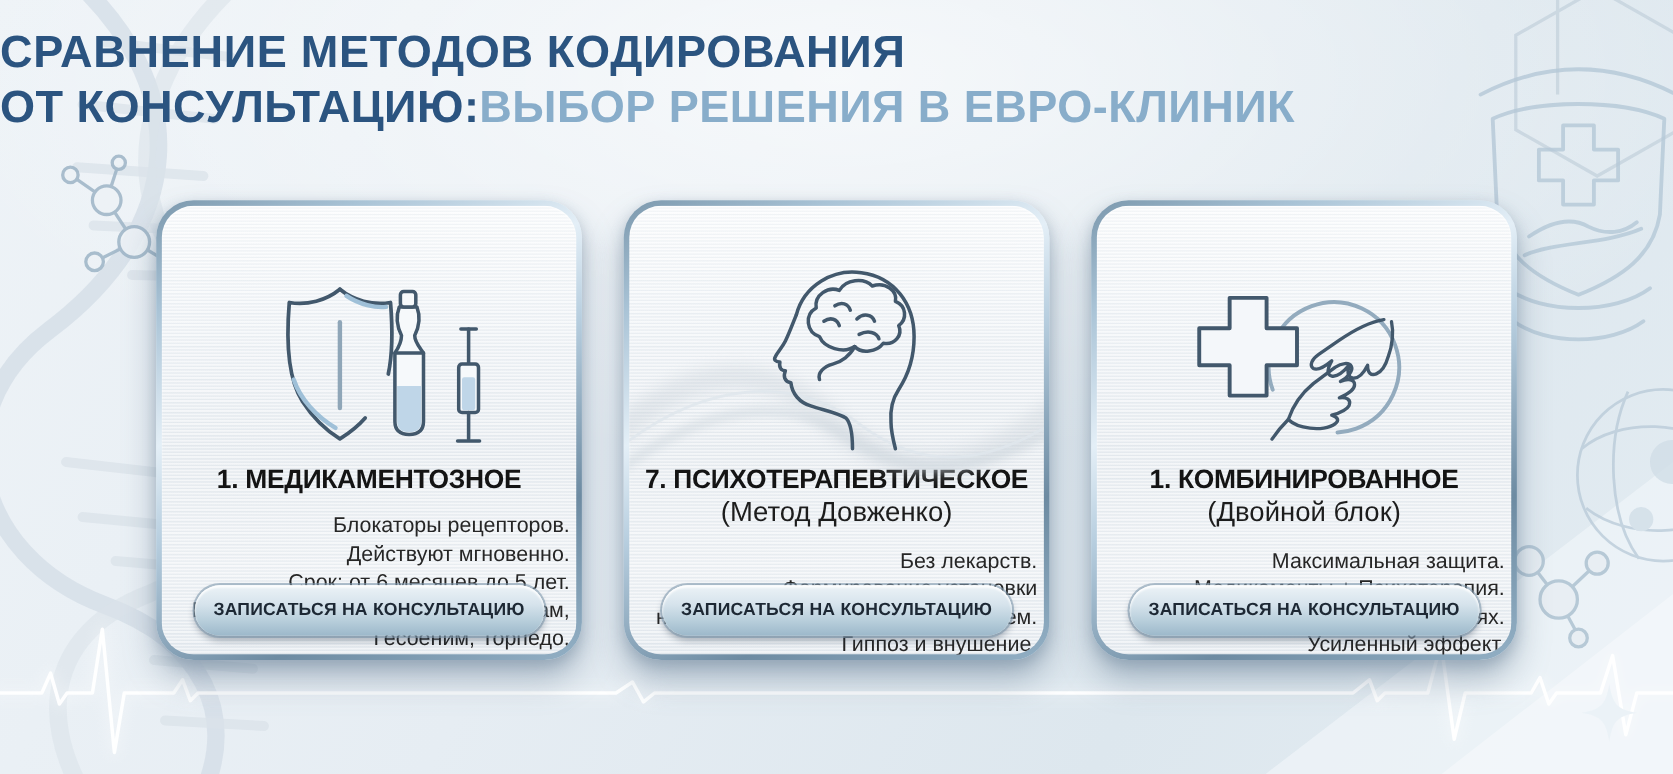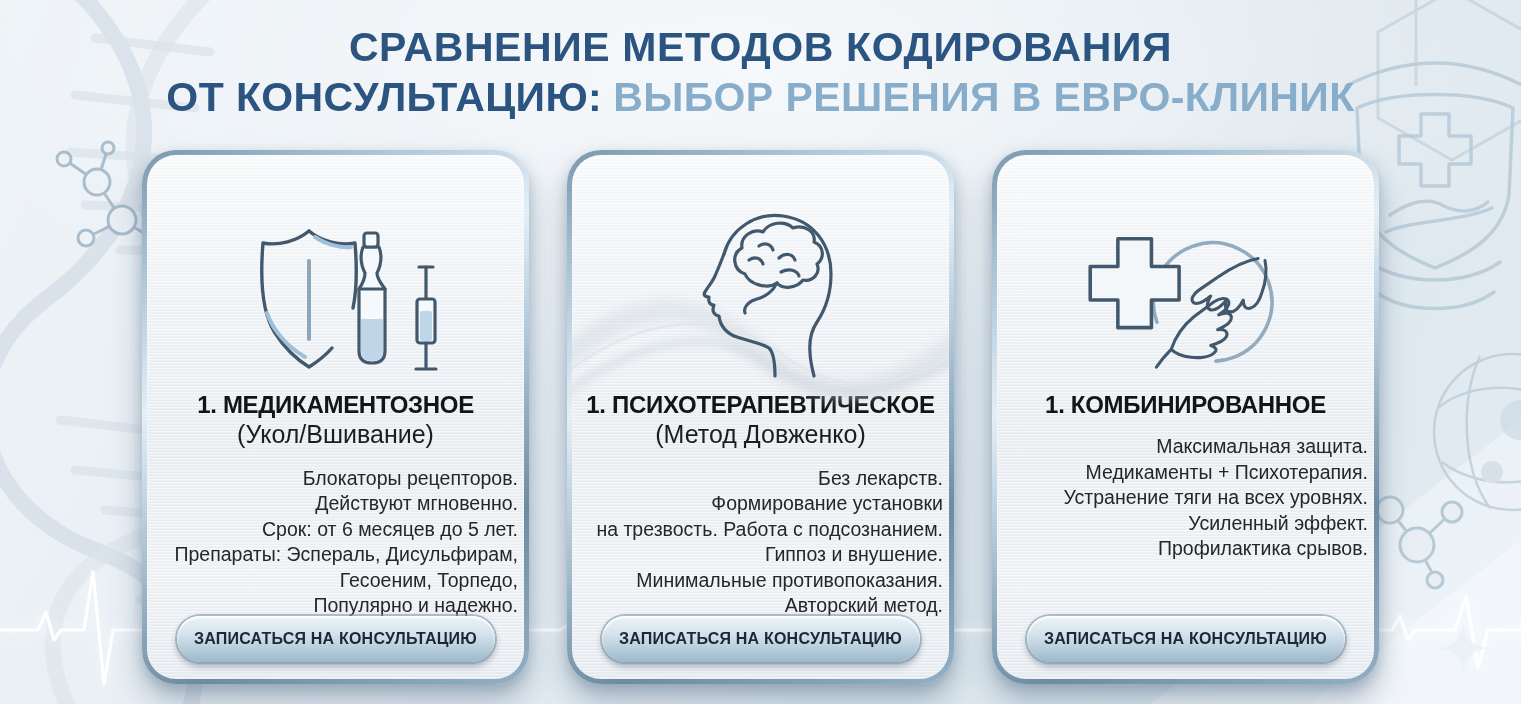--- a/index.html
+++ b/index.html
@@ -10,30 +10,31 @@
   html,body{margin:0;background:#cfd9e1;}
   .canvas{
     position:relative;width:1521px;height:704px;margin:0 auto;overflow:hidden;
     font-family:"Liberation Sans",sans-serif;
     background:
       radial-gradient(1200px 500px at 50% 10%, rgba(255,255,255,.65), rgba(255,255,255,0) 70%),
       linear-gradient(118deg,#eef3f7 0%,#e6edf3 40%,#dde7ee 72%,#e3ecf2 100%);
   }
   .bg{position:absolute;inset:0;width:1521px;height:704px;}
   
-  .header{position:relative;z-index:3;text-align:center;padding-top:22px;line-height:1.22;}
+  .header{position:relative;z-index:3;text-align:left;padding-top:22px;line-height:1.22;}
   .t1{font-weight:700;font-size:41px;letter-spacing:.6px;color:var(--title_dark);}
   .t2{font-weight:700;font-size:41px;letter-spacing:.4px;color:var(--title_dark);}
-  .t2 .light{color:var(--title_light);margin-left:11px;}
+  .t2 .light{color:var(--title_light);}
   
   .cards{position:absolute;top:150px;left:0;width:100%;display:flex;justify-content:center;gap:38px;z-index:2;}
   .card{
-    width:387px;height:534px;border-radius:34px;padding:5px;
+    width:387px;height:418px;border-radius:34px;padding:5px;
     background:linear-gradient(152deg,#7b98ad 0%,#a9c3d6 16%,#e4eff7 36%,#b7cedf 50%,#6d8ba2 76%,#93b0c5 100%);
     box-shadow:0 18px 30px rgba(84,110,135,.40),0 5px 12px rgba(84,110,135,.28);
+    margin-top:32px;
   }
   .card-inner{
     position:relative;height:100%;border-radius:29px;overflow:hidden;text-align:center;
     background:
       repeating-linear-gradient(180deg, rgba(255,255,255,.45) 0px, rgba(255,255,255,.45) 1px, rgba(167,184,197,.12) 2px, rgba(255,255,255,0) 3px),
       linear-gradient(180deg,#fbfcfd 0%,#f2f5f8 24%,#eaeef2 55%,#f0f3f6 80%,#e7ecf1 100%);
     box-shadow:inset 0 1px 2px rgba(255,255,255,.9);
   }
   .wave{position:absolute;left:0;top:96px;width:100%;height:190px;pointer-events:none;}
   .icon-wrap{position:relative;height:228px;display:flex;align-items:flex-end;justify-content:center;padding-bottom:4px;}
@@ -168,21 +169,20 @@
               <path d="M186,46 H200"></path>
                 <path d="M193,46 V78"></path>
               <rect x="184" y="78" width="18" height="44" rx="3" fill="#f6f9fb"></rect>
               <rect x="187" y="90" width="12" height="30" rx="2" fill="#bfd6e8" stroke="none"></rect>
               <path d="M193,122 V146"></path>
                 <path d="M183,148 H203"></path>
             </g>
           </svg>
         </div>
         <h2 class="card-title">1. МЕДИКАМЕНТОЗНОЕ</h2>
-        <div class="card-sub">(Укол/Вшивание)</div>
         <p class="card-body">Блокаторы рецепторов.
 Действуют мгновенно.
 Срок: от 6 месяцев до 5 лет.
 Препараты: Эспераль, Дисульфирам,
 Гесоеним, Торпедо,
 Популярно и надежно.</p>
         <button class="cta">ЗАПИСАТЬСЯ НА КОНСУЛЬТАЦИЮ</button>
       </div>
     </div>
 
@@ -200,21 +200,21 @@
               <path d="M63,56 C59,66 56,74 53,80 C50,86 46,90 44,94 C42,97 44,99 48,99 C47,104 49,107 53,107 C51,112 52,117 58,118 C59,128 66,136 76,139 C88,143 100,145 108,150 C112,154 114,162 114,178"></path>
               <path d="M84,76 C72,72 70,56 81,50 C79,38 92,30 102,34 C108,24 124,22 132,30 C144,26 155,34 153,44 C163,48 164,60 156,66 C160,75 152,84 142,82 C136,90 122,92 116,85 C106,92 88,86 84,76 Z"></path>
               <path d="M98,48 C104,44 110,46 112,52"></path>
               <path d="M88,62 C94,58 100,60 102,66"></path>
               <path d="M118,60 C124,54 132,56 134,62"></path>
               <path d="M120,74 C128,70 136,72 138,78"></path>
               <path d="M116,85 C112,93 104,99 96,101 C88,103 82,109 84,115"></path>
             </g>
           </svg>
         </div>
-        <h2 class="card-title">1. ПСИХОТЕРАПЕВТИЧЕСКОЕ</h2>
+        <h2 class="card-title">7. ПСИХОТЕРАПЕВТИЧЕСКОЕ</h2>
         <div class="card-sub">(Метод Довженко)</div>
         <p class="card-body">Без лекарств.
 Формирование установки
 на трезвость. Работа с подсознанием.
 Гиппоз и внушение.
 Минимальные противопоказания.
 Авторский метод.</p>
         <button class="cta">ЗАПИСАТЬСЯ НА КОНСУЛЬТАЦИЮ</button>
       </div>
     </div>
@@ -226,20 +226,21 @@
             <circle cx="142" cy="82" r="60" fill="none" stroke="#93abbe" stroke-width="3.6" stroke-dasharray="300 78" transform="rotate(160 142 82)" stroke-linecap="round"></circle>
             <path d="M46,18 H80 V46 H108 V80 H80 V108 H46 V80 H18 V46 H46 Z" fill="#f4f7fa" stroke="#42586c" stroke-width="3.6" stroke-linejoin="round"></path>
             <g fill="none" stroke="#42586c" stroke-width="3.1" stroke-linecap="round" stroke-linejoin="round">
               <path d="M188,38 C176,40 160,48 147,57 L128,70 C122,74 119,80 123,83 C127,85 134,81 140,76 C136,83 135,89 140,90 C145,91 151,86 156,80 C154,87 155,92 160,92 C165,92 170,86 173,80 C173,87 176,90 181,88 C186,86 190,79 192,72 C196,62 197,49 195,40"></path>
               <path d="M100,130 C104,118 112,106 123,97 L143,82 C149,78 156,77 158,81 C160,85 155,91 148,95 C155,92 161,93 161,98 C161,103 154,107 147,110 C154,109 158,112 156,117 C154,121 147,124 140,126 C146,128 147,131 143,134 C138,138 128,139 120,138 C112,137 104,134 100,130 Z"></path>
               <path d="M100,130 C94,136 89,142 85,148"></path>
             </g>
           </svg>
         </div>
         <h2 class="card-title">1. КОМБИНИРОВАННОЕ</h2>
+        <div class="card-sub">(Двойной блок)</div>
         <p class="card-body">Максимальная защита.
 Медикаменты + Психотерапия.
 Устранение тяги на всех уровнях.
 Усиленный эффект.
 Профилактика срывов.</p>
         <button class="cta">ЗАПИСАТЬСЯ НА КОНСУЛЬТАЦИЮ</button>
       </div>
     </div>
 
   </div>

